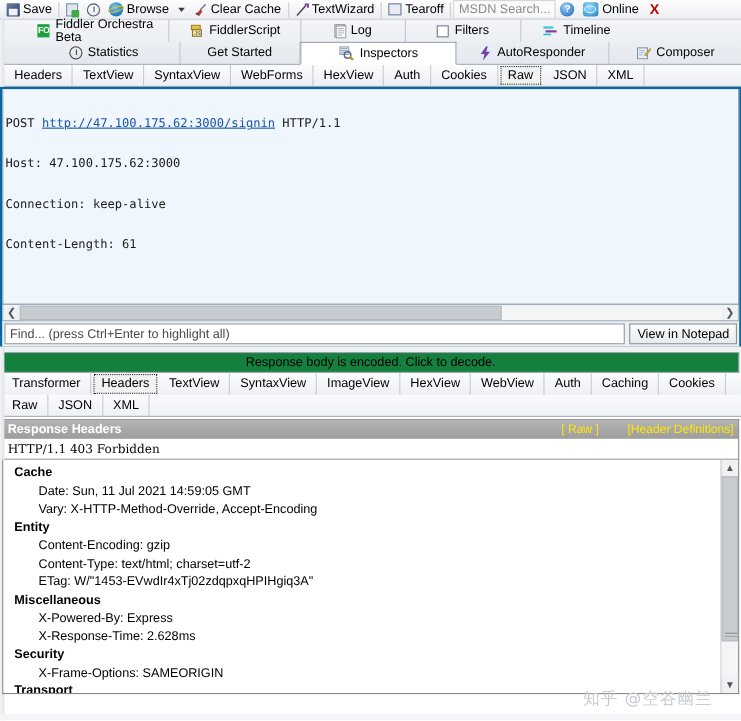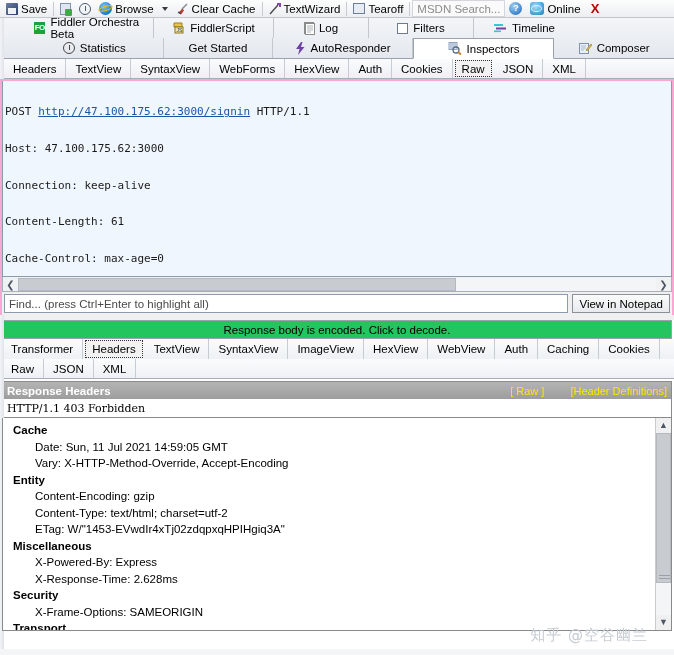--- a/index.html
+++ b/index.html
@@ -124,21 +124,21 @@
   .subtab.sel-dot {
     border: 1px dotted #333;
     background: #f2f2f2;
     margin: 1px 2px;
     padding: 0 6px;
   }
 
   
   .req-panel {
     position: relative;
-    background: #f9a8d4;
+    background: #0369a1;
     padding: 2px 2px 0 2px;
     box-sizing: border-box;
   }
   .req-text {
     background: #f0f6fd;
     border: 1px solid #8d9aab;
     border-top: none;
     height: 196px;
     overflow: hidden;
     font-family: "DejaVu Sans Mono", monospace;
@@ -191,21 +191,21 @@
     display: flex; align-items:center; justify-content:center;
     padding: 0 6px;
     font-size: 11.5px;
   }
   .splitter { height: 5px; background:#f0f0f0; }
 
   
   .encoded-bar {
     margin: 0 2px;
     height: 19px;
-    background: #22c55e;
+    background: #15803d;
     border: 1px solid #9aa3ad;
     box-sizing: border-box;
     display:flex; align-items:center; justify-content:center;
     font-size: 11.5px;
   }
   .resp-subtabs {
     display:flex;
     height:20px;
     background: linear-gradient(#fafbfc,#eef1f5);
     align-items: stretch;
@@ -379,39 +379,39 @@
     </div>
   </div>
   <div class="tabrow">
     <div class="tab" style="width:138px">
       <span class="ico ico-stats"></span>
       <span>Statistics</span>
     </div>
     <div class="tab" style="width:110px">
       <span>Get Started</span>
     </div>
-    <div class="tab" style="width:140px">
-      <span class="ico ico-bolt">
-        <svg width="11" height="13" viewBox="0 0 11 13">
-            <path d="M6 0 L1 7 H4.5 L3 13 L9.5 5 H6 L7.5 0 Z" fill="#6f42a8"></path>
-          </svg>
-      </span>
-      <span>AutoResponder</span>
-    </div>
     <div class="tab sel" style="width:142px">
       <span class="ico ico-inspect">
         <svg width="14" height="13" viewBox="0 0 14 13">
             <rect x="1" y="0.5" width="8" height="7" fill="#dfe8f4" stroke="#8fa3c0"></rect>
             <path d="M2 2 h6 M2 4 h6 M2 6 h4" stroke="#7a90b0" stroke-width="0.7"></path>
             <circle cx="8" cy="8" r="3" fill="none" stroke="#5b6b80" stroke-width="1.3"></circle>
             <path d="M10 10 L13 12.5" stroke="#c08a1e" stroke-width="2"></path>
           </svg>
       </span>
       <span>Inspectors</span>
     </div>
+    <div class="tab" style="width:140px">
+      <span class="ico ico-bolt">
+        <svg width="11" height="13" viewBox="0 0 11 13">
+            <path d="M6 0 L1 7 H4.5 L3 13 L9.5 5 H6 L7.5 0 Z" fill="#6f42a8"></path>
+          </svg>
+      </span>
+      <span>AutoResponder</span>
+    </div>
     <div class="tab" style="width:120px;border-right:none">
       <span class="ico ico-composer">
         <svg width="13" height="12" viewBox="0 0 13 12">
             <rect x="0.5" y="1.5" width="9" height="10" fill="#e9f0f8" stroke="#7e92b0"></rect>
             <path d="M2 4 h5 M2 6 h5 M2 8 h3" stroke="#8fa3c0" stroke-width="0.7"></path>
             <path d="M7 8 L12 2 L13 3 L8 9 Z" fill="#e8c349" stroke="#8a7520" stroke-width="0.6"></path>
           </svg>
       </span>
       <span>Composer</span>
     </div>
@@ -450,21 +450,20 @@
       <span>XML</span>
     </div>
 </div>
 
 <div class="req-panel">
   <div class="req-text">
     <div class="ln"><span>POST </span><a href="#">http://47.100.175.62:3000/signin</a><span> HTTP/1.1</span></div>
     <div class="ln">Host: 47.100.175.62:3000</div>
     <div class="ln">Connection: keep-alive</div>
     <div class="ln">Content-Length: 61</div>
-    <div class="ln">Cache-Control: max-age=0</div>
     
     
     
     
     
     
     
     
     
     

